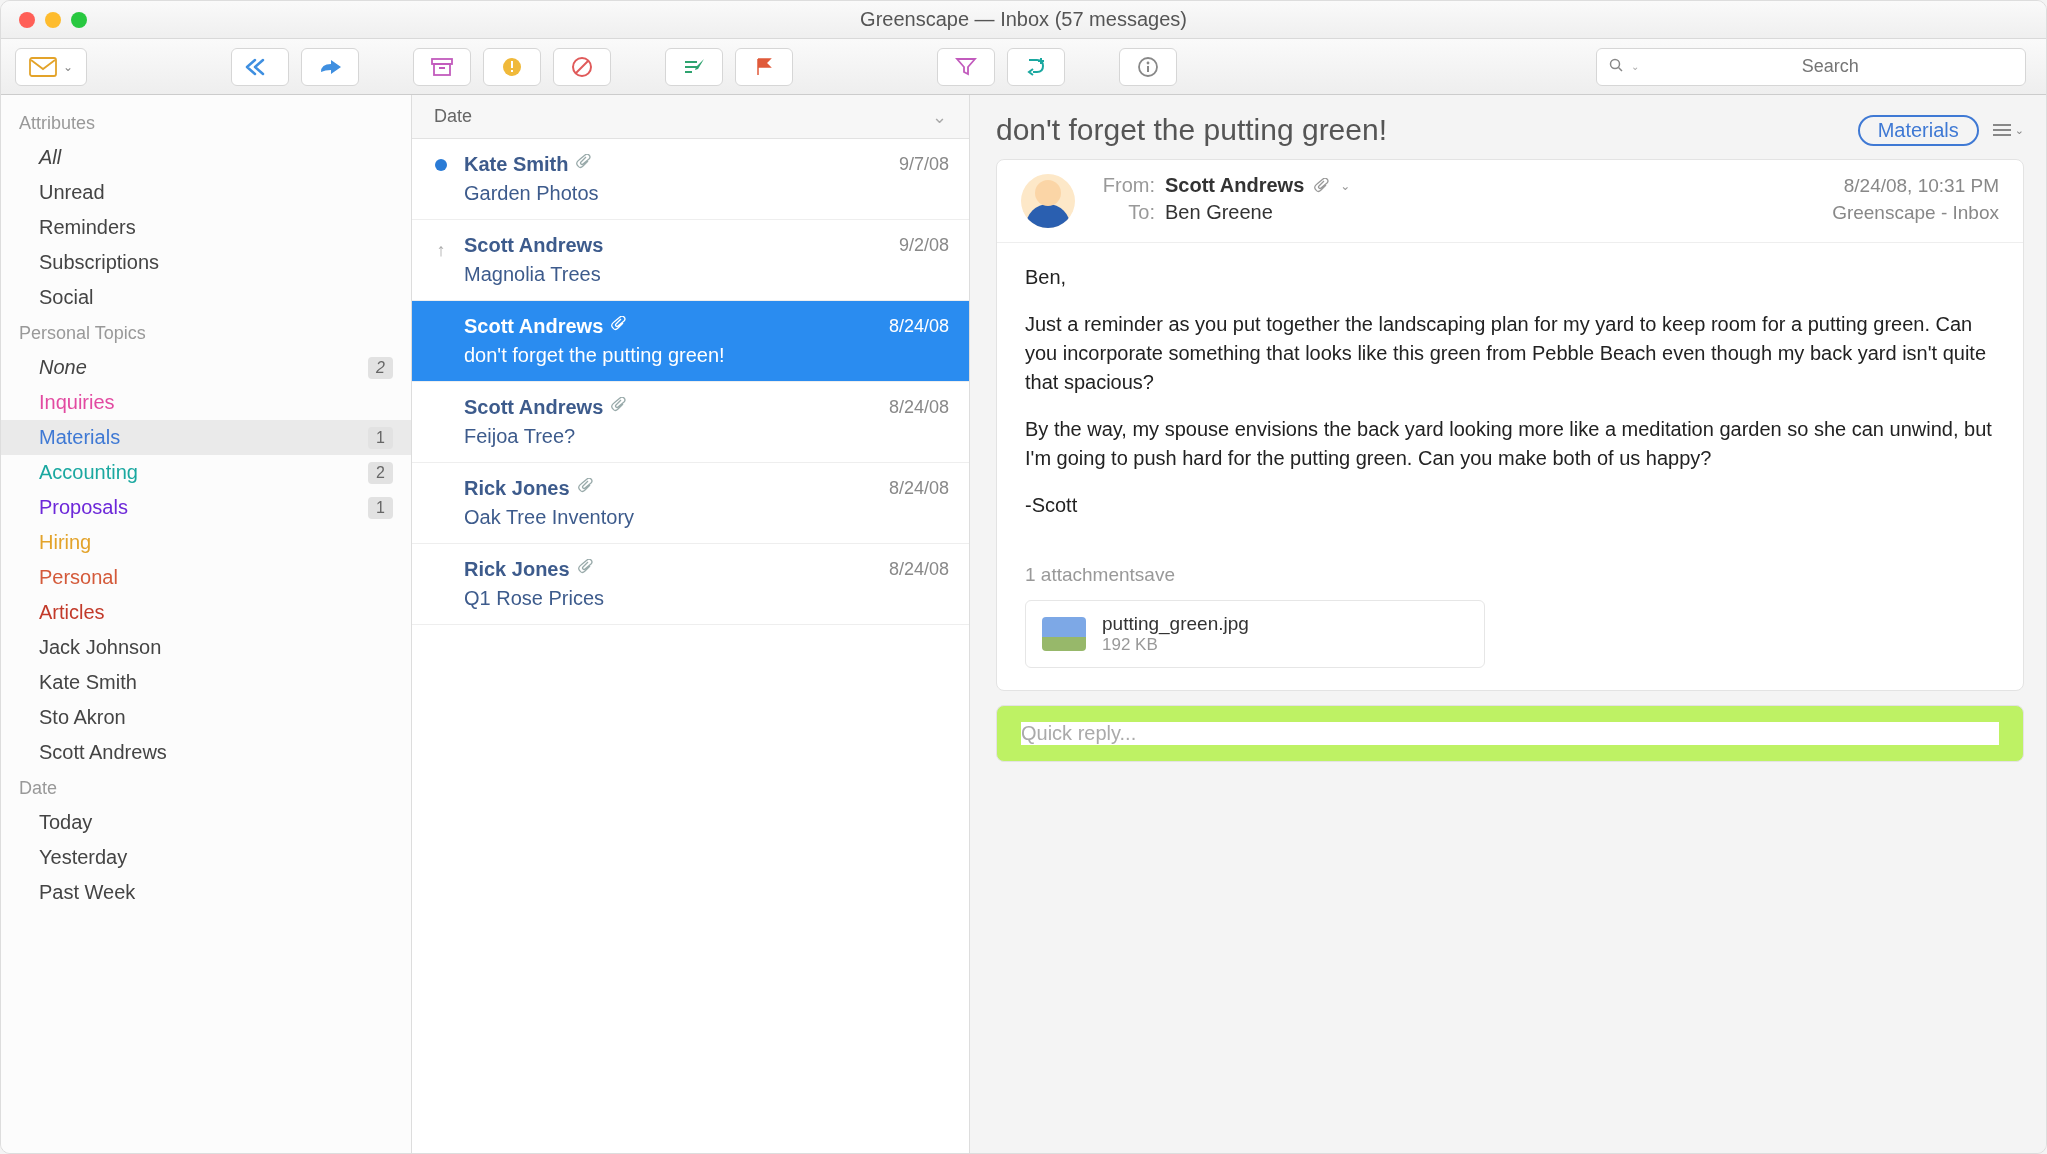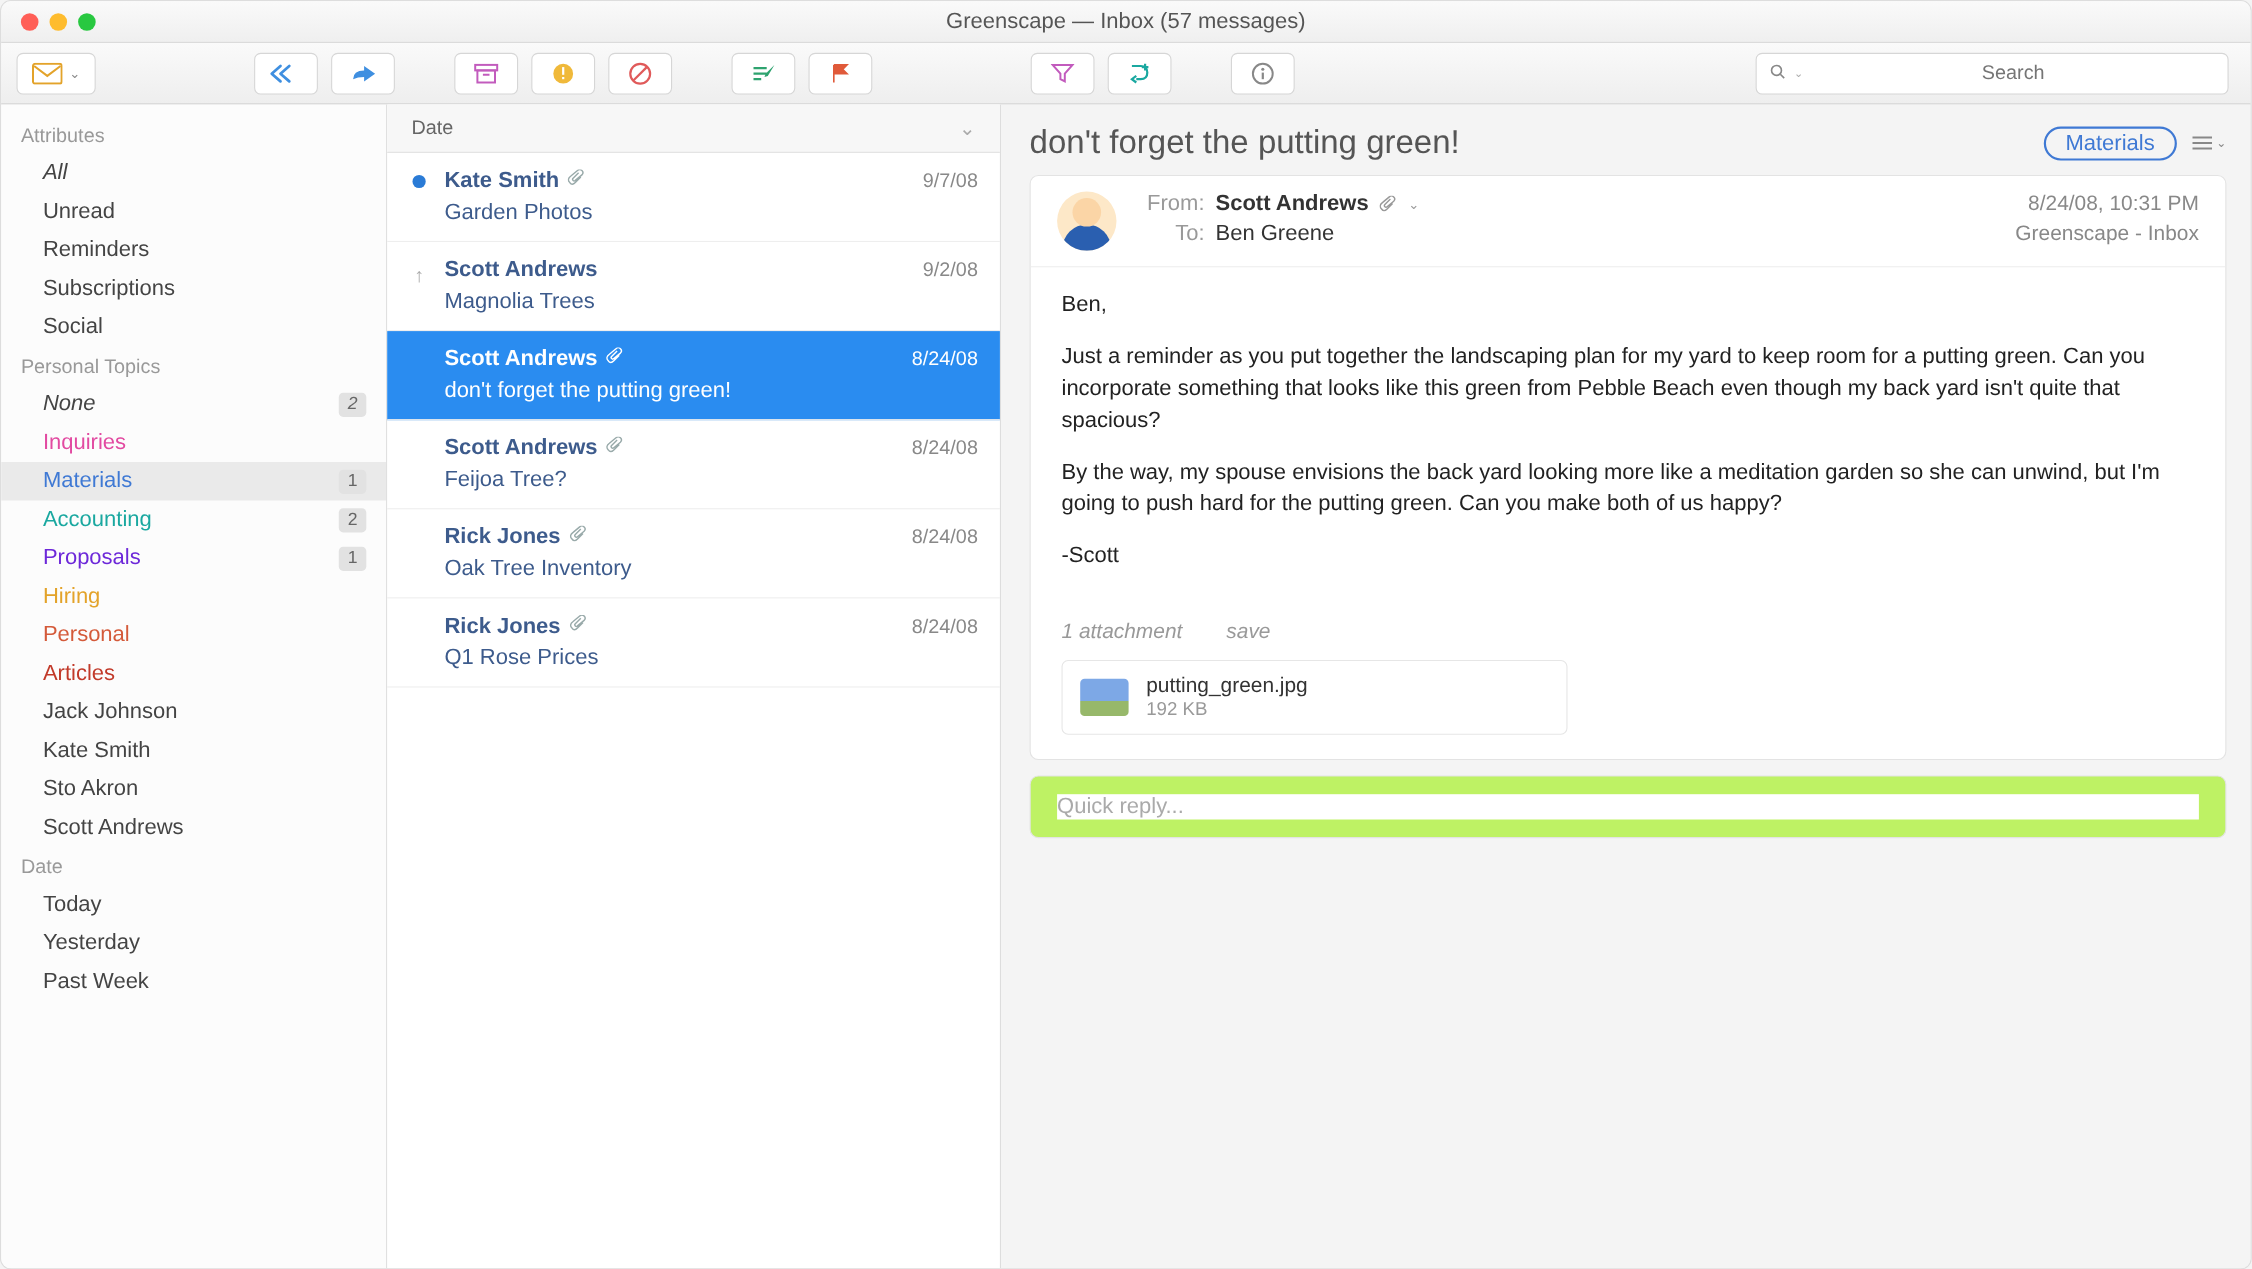--- a/index.html
+++ b/index.html
@@ -58,21 +58,21 @@
     background: transparent;
   }
   .search .mag { color: #888; font-size: 14px; }
   .search .chev { color: #aaa; font-size: 10px; }
 
   
   .main { flex: 1; display: flex; min-height: 0; }
 
   
   .sidebar {
-    width: 351px; background: #fcfcfc; border-right: 1px solid #ddd;
+    width: 411px; background: #fcfcfc; border-right: 1px solid #ddd;
     padding: 10px 0; overflow-y: auto;
   }
   .sb-header { color: #999; font-size: 18px; padding: 8px 18px 6px; }
   .sb-item {
     display: flex; align-items: center; justify-content: space-between;
     padding: 6px 18px 6px 38px; font-size: 20px; color: #444; cursor: pointer;
   }
   .sb-item.italic { font-style: italic; }
   .sb-item.selected { background: #eaeaea; }
   .sb-item .badge {
@@ -132,21 +132,21 @@
   .avatar .body2 { width: 44px; height: 24px; background: #2a5fb0; border-radius: 22px 22px 0 0; }
   .env-rows { flex: 1; }
   .env-row { display: flex; align-items: center; gap: 10px; }
   .env-label { color: #999; width: 80px; text-align: right; font-size: 20px; }
   .env-val { font-size: 20px; color: #333; }
   .env-val.strong { font-weight: 600; }
   .env-meta { text-align: right; color: #888; font-size: 19px; }
   .bodytext { padding: 20px 28px; font-size: 20px; color: #222; line-height: 1.45; }
   .bodytext p { margin-bottom: 18px; }
 
-  .attach-row { padding: 6px 28px 10px; display: flex; gap: 40px; color: #999; font-size: 19px; font-style: italic; }
+  .attach-row { padding: 6px 28px 10px; display: flex; color: #999; font-size: 19px; }
   .attach-card {
     margin: 4px 28px 22px; border: 1px solid #e6e6e6; border-radius: 6px;
     padding: 12px 16px; display: inline-flex; align-items: center; gap: 16px; max-width: 460px;
   }
   .thumb { width: 44px; height: 34px; border-radius: 4px;
     background: linear-gradient(#7da8e6 0 60%, #97b86a 60% 100%); }
   .attach-name { font-size: 19px; color: #333; }
   .attach-size { font-size: 17px; color: #999; }
 
   .quick-reply {

